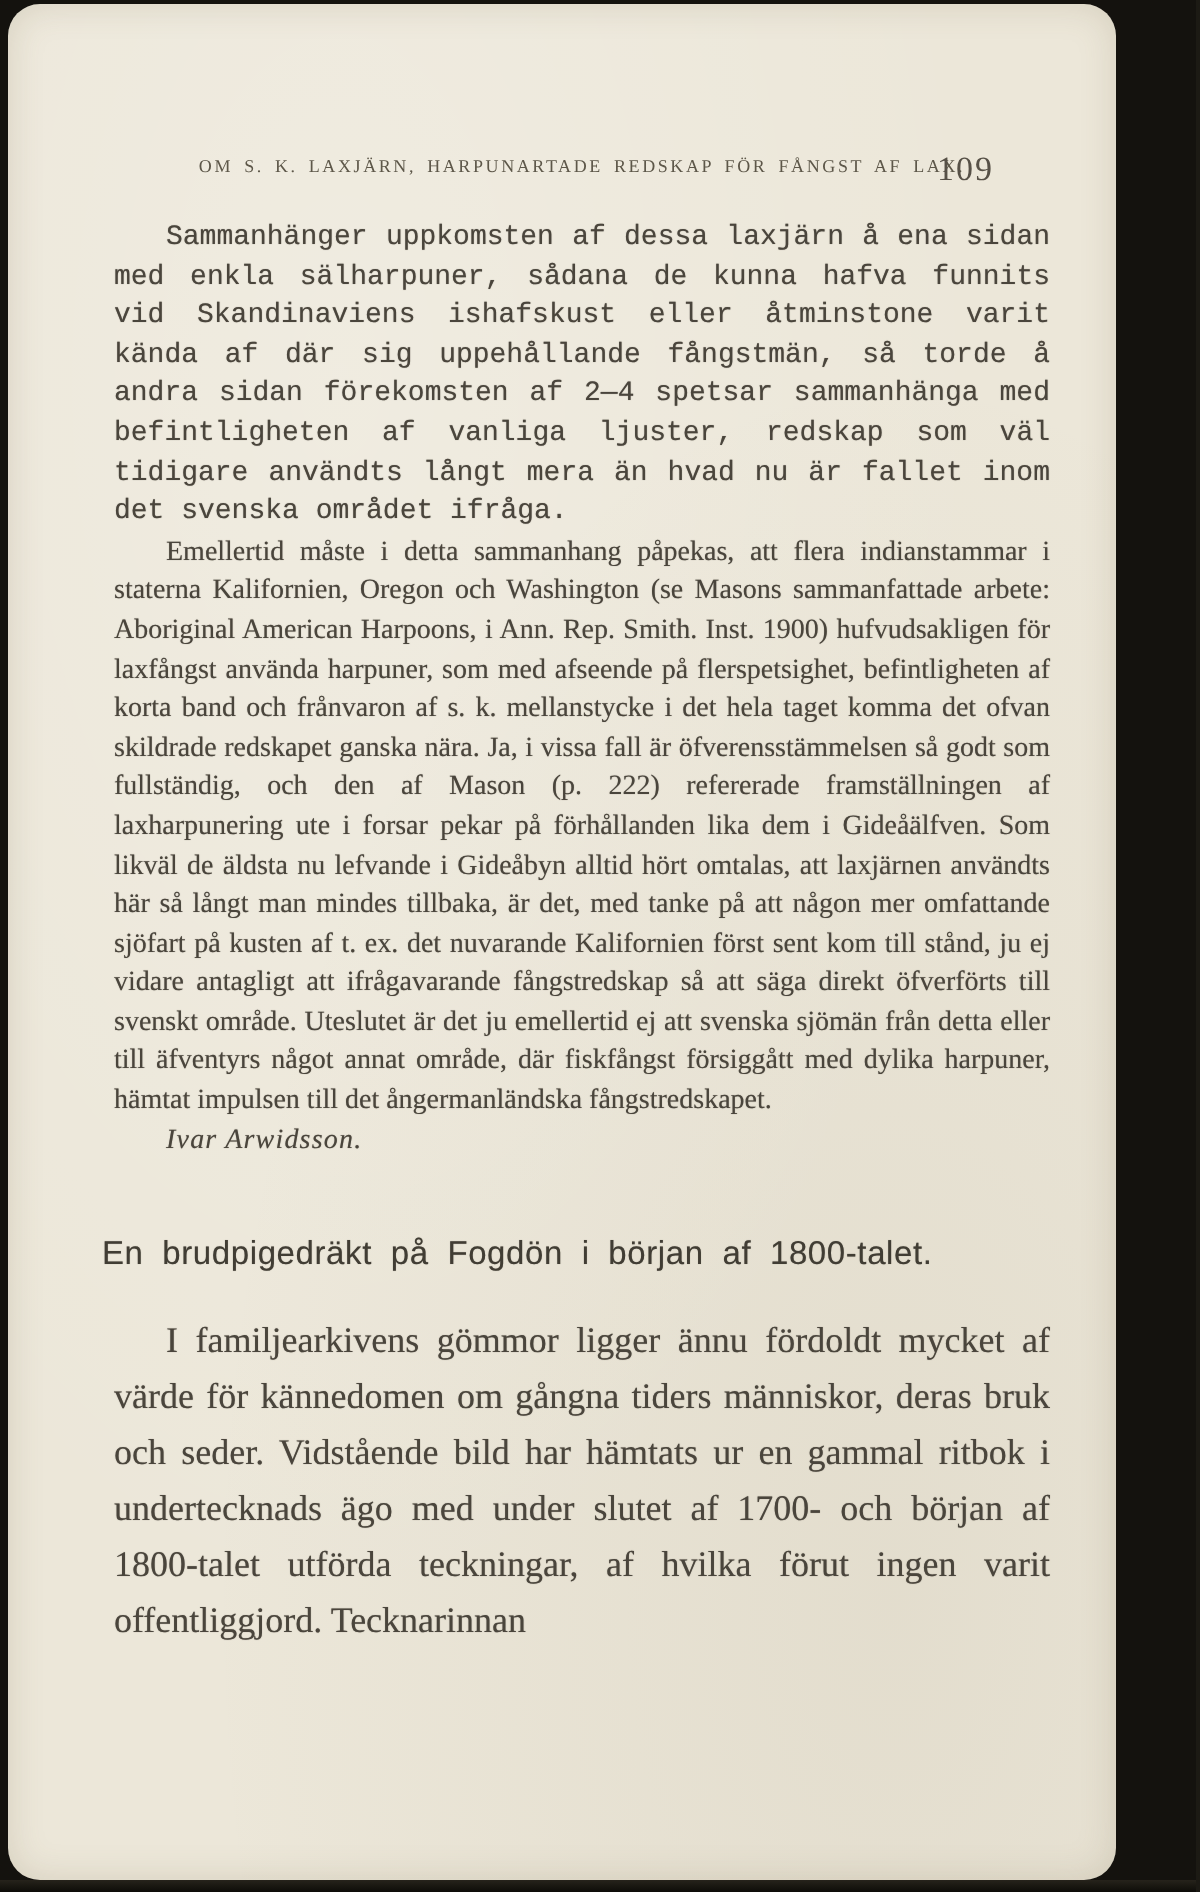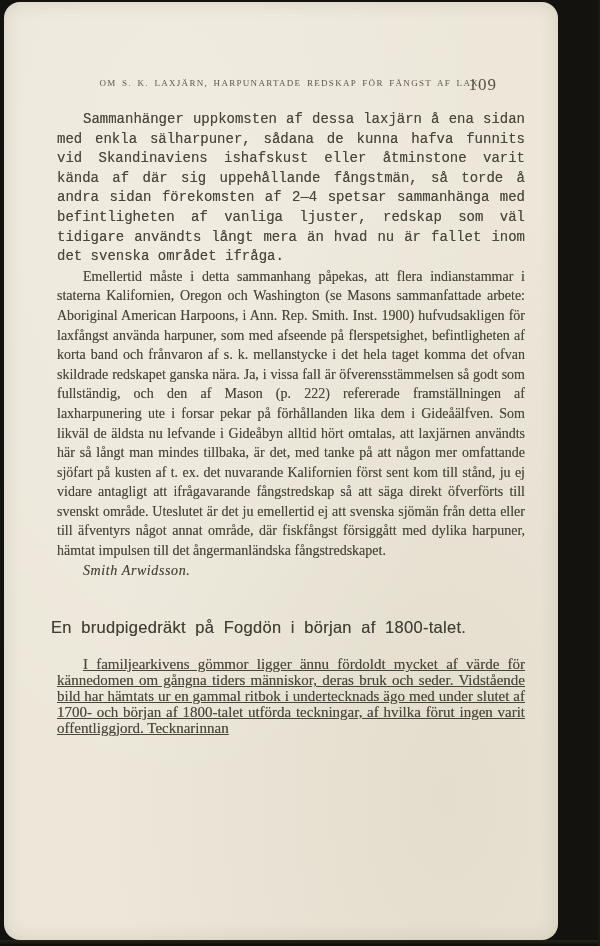--- a/index.html
+++ b/index.html
@@ -83,25 +83,24 @@
     letter-spacing: 0.3px;
     word-spacing: 4.5px;
     color: #413d34;
     text-shadow: 0 0 0.4px rgba(65, 61, 52, 0.5);
   }
   .article-2 p {
     margin: 0;
     margin-top: 19px;
     text-indent: 26px;
     text-align: justify;
-    font-size: 15px;
-    line-height: 16px;
+    font-size: 18px;
+    line-height: 28px;
     color: #4a453c;
     text-shadow: 0 0 0.5px rgba(74, 69, 60, 0.55);
-    text-decoration: underline;
   }
   
   .edge-bottom {
     position: absolute;
     left: 0; bottom: 0;
     width: 600px; height: 6px;
     background: linear-gradient(to top, #0d0c08, #26231b);
   }
   .edge-right {
     position: absolute;
@@ -118,21 +117,21 @@
     <div class="content">
 
       <div class="running-header">
         <span>OM S. K. LAXJÄRN, HARPUNARTADE REDSKAP FÖR FÅNGST AF LAX.</span>
         <span class="page-number">109</span>
       </div>
 
       <div class="body-text article-1">
         <p class="first">Sammanhänger uppkomsten af dessa laxjärn å ena sidan med enkla sälharpuner, sådana de kunna hafva funnits vid Skandinaviens ishafskust eller åtminstone varit kända af där sig uppehållande fångstmän, så torde å andra sidan förekomsten af 2—4 spetsar sammanhänga med befintligheten af vanliga ljuster, redskap som väl tidigare användts långt mera än hvad nu är fallet inom det svenska området ifråga.</p>
         <p>Emellertid måste i detta sammanhang påpekas, att flera indianstammar i staterna Kalifornien, Oregon och Washington (se Masons sammanfattade arbete: Aboriginal American Harpoons, i Ann. Rep. Smith. Inst. 1900) hufvudsakligen för laxfångst använda harpuner, som med afseende på flerspetsighet, befintligheten af korta band och frånvaron af s. k. mellanstycke i det hela taget komma det ofvan skildrade redskapet ganska nära. Ja, i vissa fall är öfverensstämmelsen så godt som fullständig, och den af Mason (p. 222) refererade framställningen af laxharpunering ute i forsar pekar på förhållanden lika dem i Gideåälfven. Som likväl de äldsta nu lefvande i Gideåbyn alltid hört omtalas, att laxjärnen användts här så långt man mindes tillbaka, är det, med tanke på att någon mer omfattande sjöfart på kusten af t. ex. det nuvarande Kalifornien först sent kom till stånd, ju ej vidare antagligt att ifrågavarande fångstredskap så att säga direkt öfverförts till svenskt område. Uteslutet är det ju emellertid ej att svenska sjömän från detta eller till äfventyrs något annat område, där fiskfångst försiggått med dylika harpuner, hämtat impulsen till det ångermanländska fångstredskapet.</p>
-        <p class="signature">Smith Arwidsson.</p>
+        <p class="signature">Ivar Arwidsson.</p>
       </div>
 
       <div class="article-2">
         <h2 class="section-heading">En brudpigedräkt på Fogdön i början af 1800-talet.</h2>
         <p>I familjearkivens gömmor ligger ännu fördoldt mycket af värde för kännedomen om gångna tiders människor, deras bruk och seder. Vidstående bild har hämtats ur en gammal ritbok i undertecknads ägo med under slutet af 1700- och början af 1800-talet utförda teckningar, af hvilka förut ingen varit offentliggjord. Tecknarinnan</p>
       </div>
 
     </div>
   </div>
   <div class="edge-bottom"></div>

